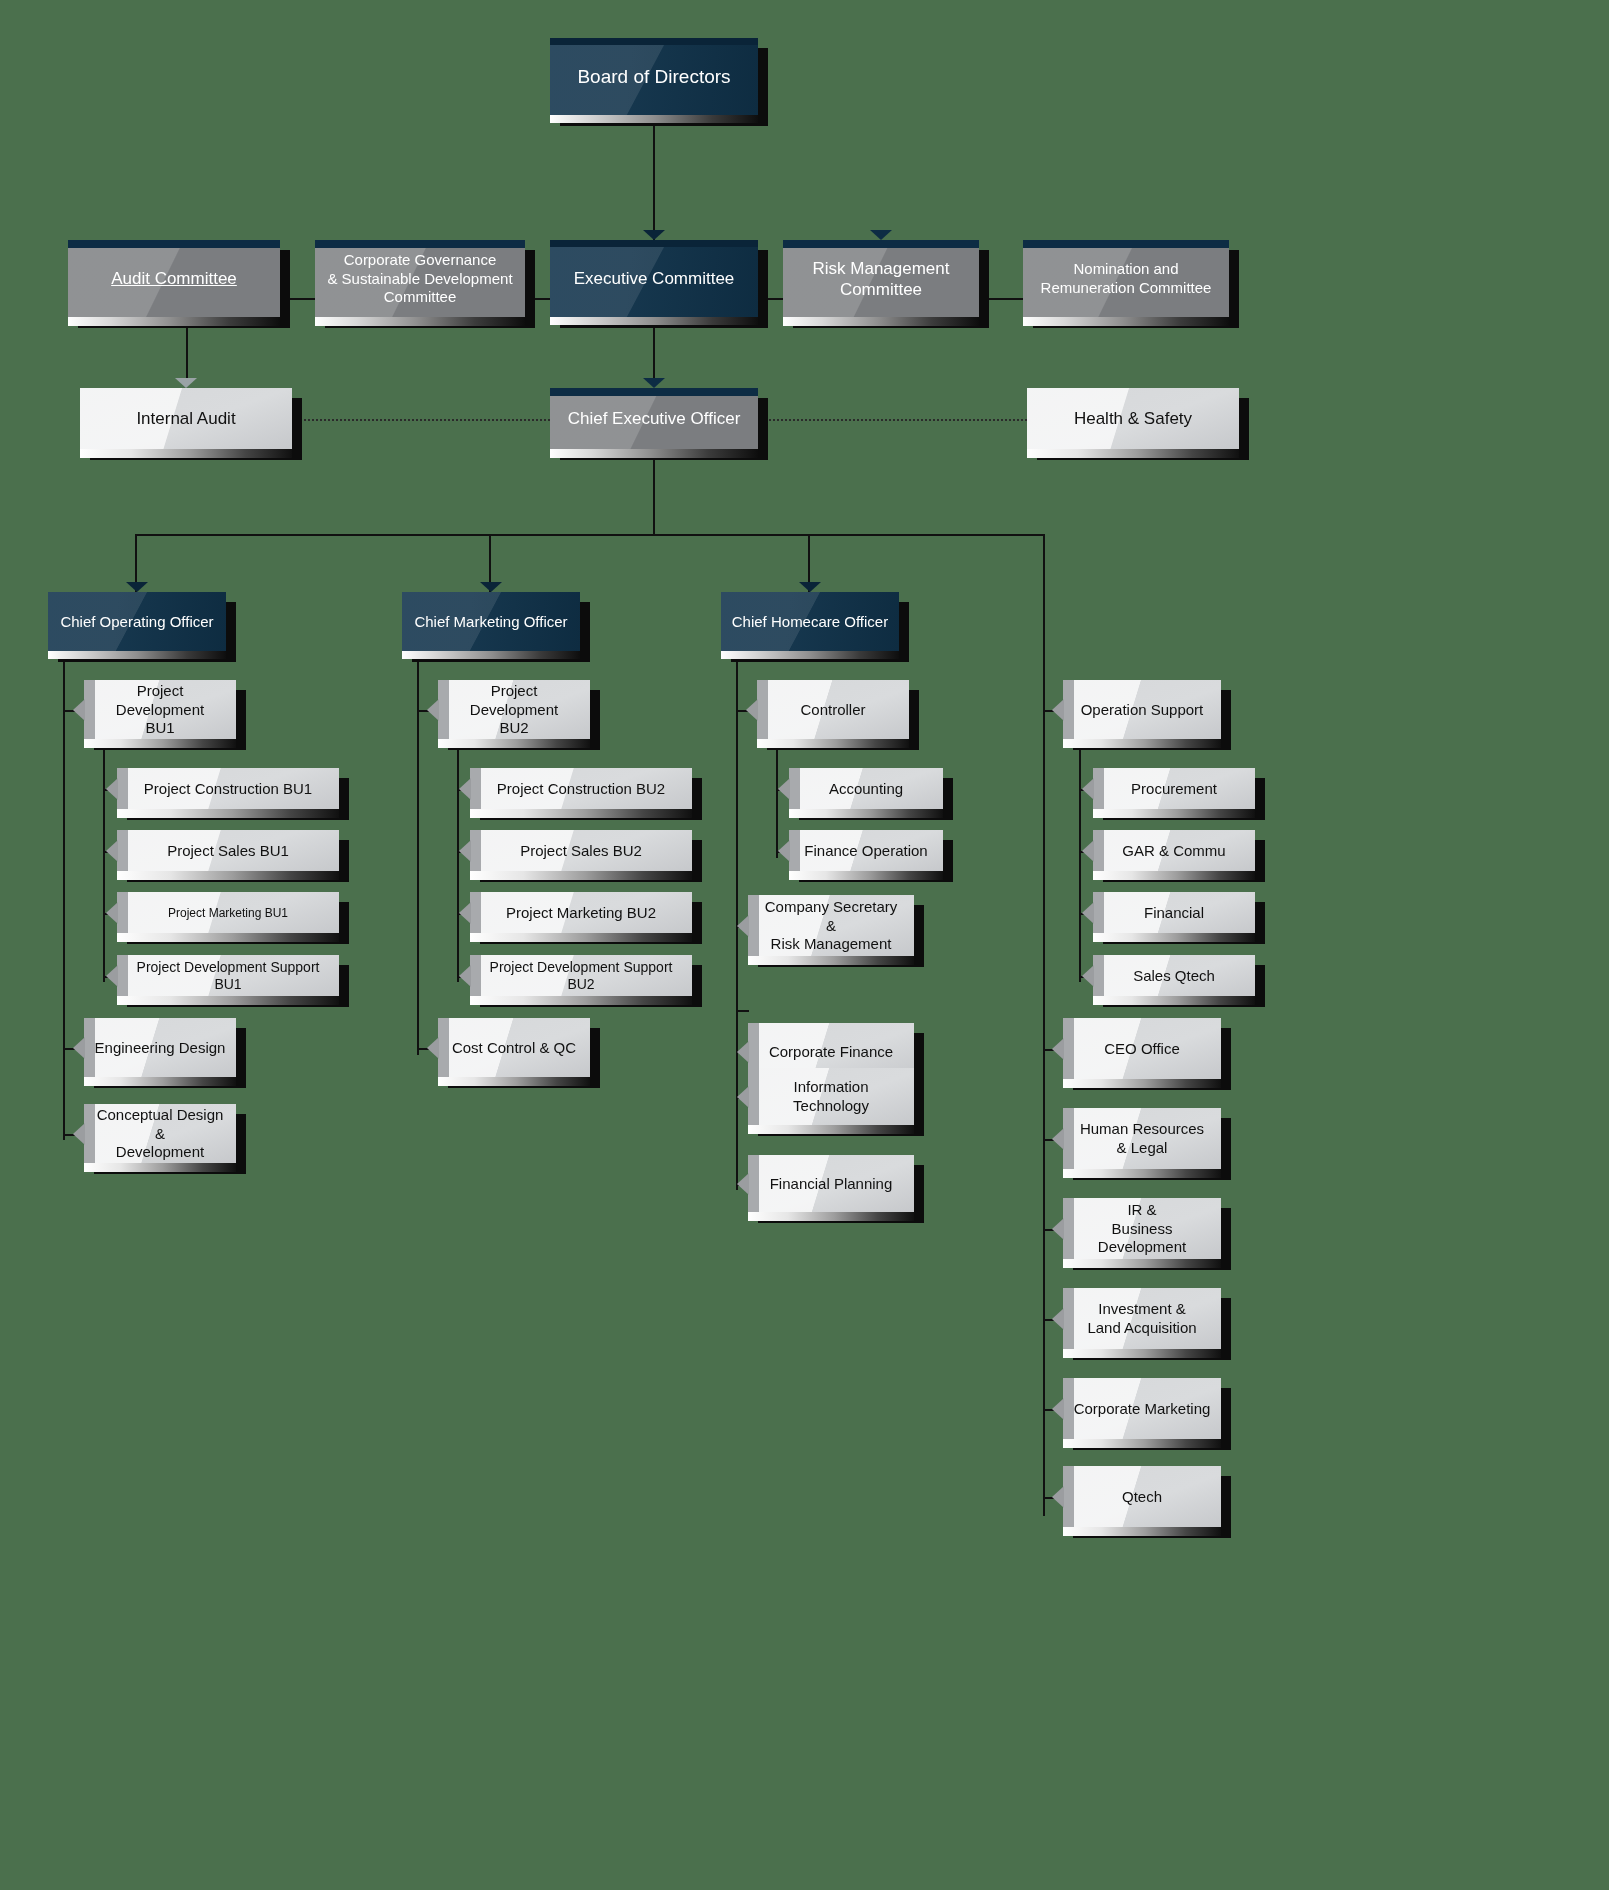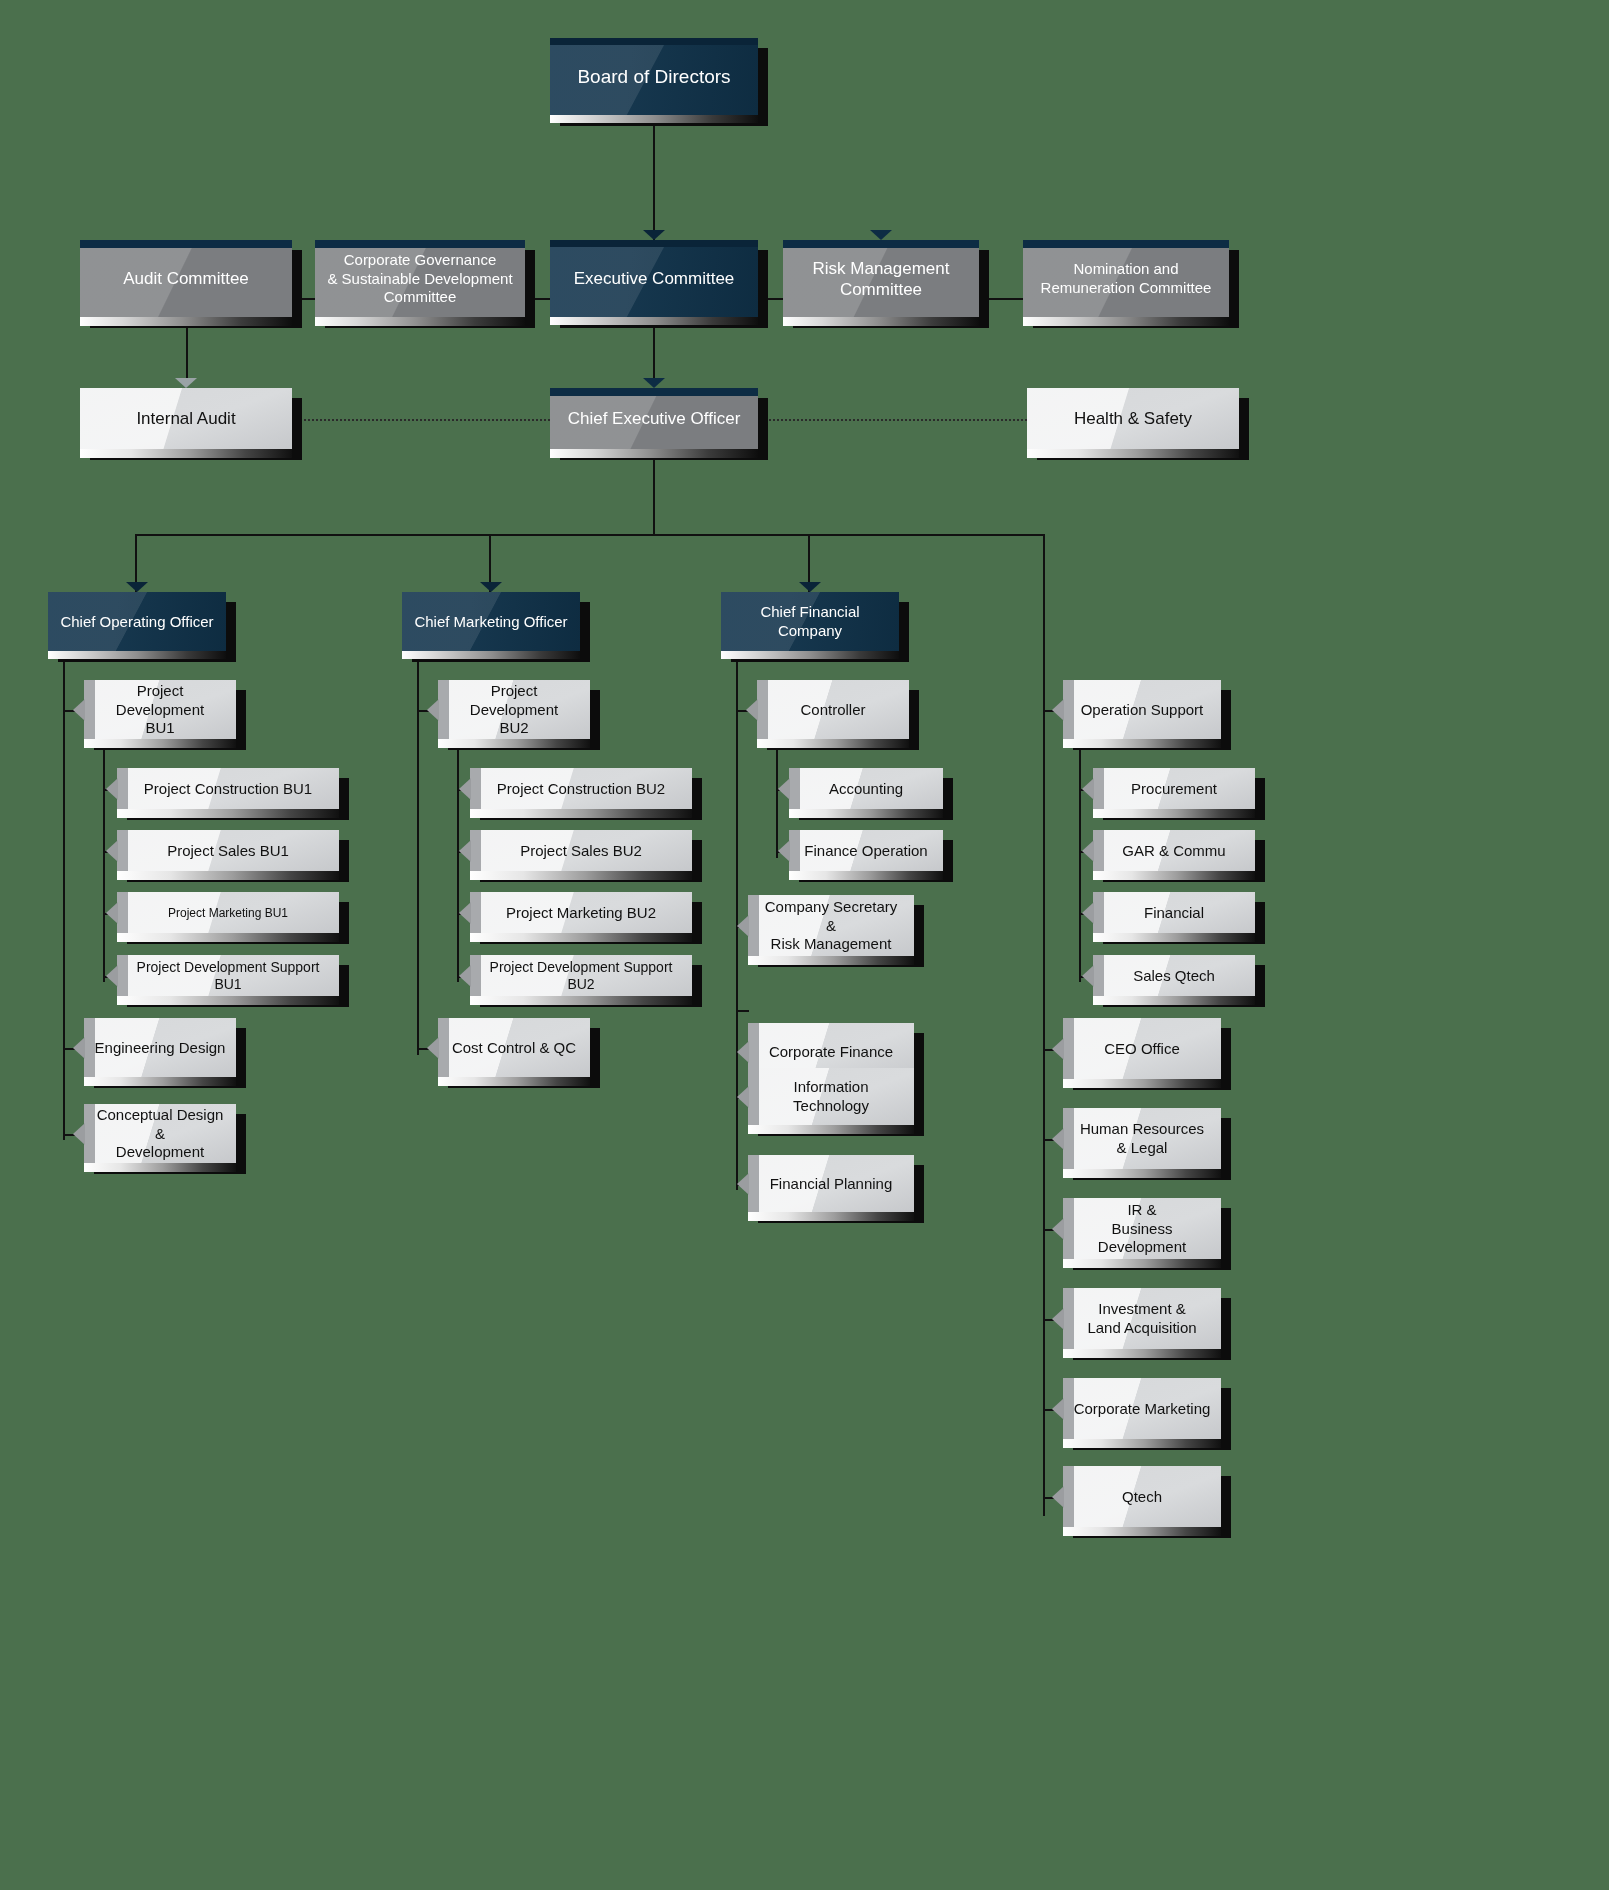--- a/index.html
+++ b/index.html
@@ -101,21 +101,21 @@
       <div class="topbar"></div>
       <div class="botbar"></div>
     <span class="lbl">Board of Directors</span>
   </div>
 
   <div class="ln lnv" style="left:653px; top:124px; height:116px;"></div>
 
   <div class="ln lnh" style="left:186px; top:298px; width:468px;"></div>
   <div class="ln lnh" style="left:653px; top:298px; width:472px;"></div>
 
-  <div class="box gray" style="left:80px; top:240px; width:212px; height:78px; font-size:17px;">
+  <div class="box gray" style="left:68px; top:240px; width:212px; height:78px; font-size:17px;text-decoration:underline;">
     <div class="face"></div>
       <div class="topbar"></div>
       <div class="botbar"></div>
     <span class="lbl">Audit Committee</span>
   </div>
 
   <div class="box gray" style="left:315px; top:240px; width:210px; height:78px; font-size:15px;">
     <div class="face"></div>
       <div class="topbar"></div>
       <div class="botbar"></div>
@@ -324,21 +324,21 @@
       <div class="face"></div>
       <div class="botbar"></div>
     <span class="lbl">Cost Control &amp; QC</span>
   </div>
   <div class="ln lnh" style="left:417px; top:1048px; width:22px;"></div>
 
   <div class="box navy" style="left:721px; top:592px; width:178px; height:60px; font-size:15px;">
     <div class="notch dk"></div>
     <div class="face"></div>
       <div class="botbar"></div>
-    <span class="lbl">Chief Financial Company</span>
+    <span class="lbl">Chief Homecare Officer</span>
   </div>
 
   <div class="ln lnv" style="left:736px; top:660px; height:530px;"></div>
 
   <div class="box light arrowed" style="left:757px; top:680px; width:152px; height:60px; font-size:15px;">
     <div class="edge"></div>
       <div class="arrow"></div>
       <div class="face"></div>
       <div class="botbar"></div>
     <span class="lbl">Controller</span>

